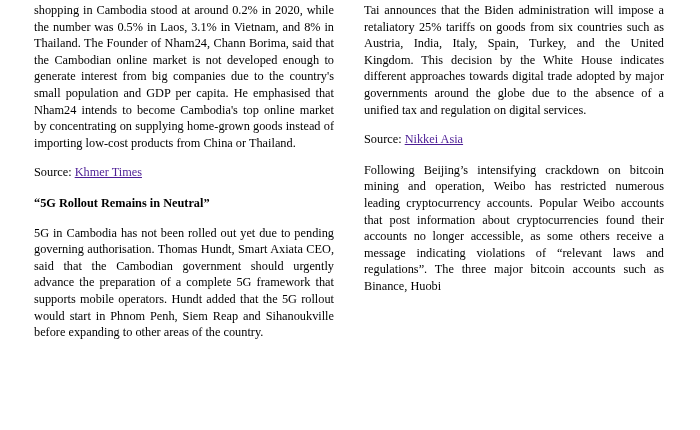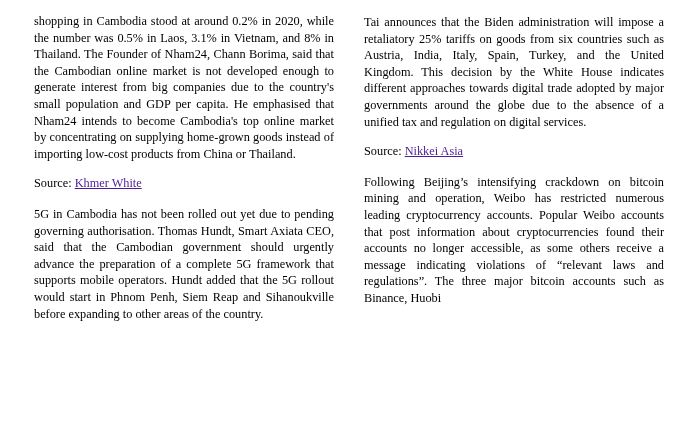--- a/index.html
+++ b/index.html
@@ -23,24 +23,24 @@
     display: flex;
     flex-direction: row;
     gap: 30px;
   }
   .column {
     width: 300px;
     box-sizing: border-box;
     overflow: hidden;
   }
   .col-left {
-    padding-top: 15px;
+    padding-top: 4px;
   }
   .col-right {
-    padding-top: 16px;
+    padding-top: 4px;
   }
   p.body {
     margin: 0 0 13px 0;
     font-size: 12.3px;
     line-height: 16.6px;
     text-align: justify;
     text-justify: inter-word;
     hyphens: auto;
   }
   p.body.first {
@@ -69,23 +69,24 @@
 </head>
 <body>
 
 <div class="page">
 
   <div class="column col-left">
     <p class="body first">shopping in Cambodia stood at around 0.2% in 2020, while the number was 0.5% in Laos, 3.1% in Vietnam, and 8% in Thailand. The Founder of Nham24, Chann Borima, said that the Cambodian online market is not developed enough to generate interest from big companies due to the country's small population and GDP per capita. He emphasised that Nham24 intends to become Cambodia's top online market by concentrating on supplying home-grown goods instead of importing low-cost products from China or Thailand.</p>
 
     <p class="source">
       <span>Source:</span>
-      <span class="source-link">Khmer White</span>
+      <span class="source-link">Khmer Times</span>
     </p>
 
+    <h3 class="headline">“5G Rollout Remains in Neutral”</h3>
 
     <p class="body">5G in Cambodia has not been rolled out yet due to pending governing authorisation. Thomas Hundt, Smart Axiata CEO, said that the Cambodian government should urgently advance the preparation of a complete 5G framework that supports mobile operators. Hundt added that the 5G rollout would start in Phnom Penh, Siem Reap and Sihanoukville before expanding to other areas of the country.</p>
   </div>
 
   <div class="column col-right">
     <p class="body first">Tai announces that the Biden administration will impose a retaliatory 25% tariffs on goods from six countries such as Austria, India, Italy, Spain, Turkey, and the United Kingdom. This decision by the White House indicates different approaches towards digital trade adopted by major governments around the globe due to the absence of a unified tax and regulation on digital services.</p>
 
     <p class="source">
       <span>Source:</span>
       <span class="source-link">Nikkei Asia</span>

